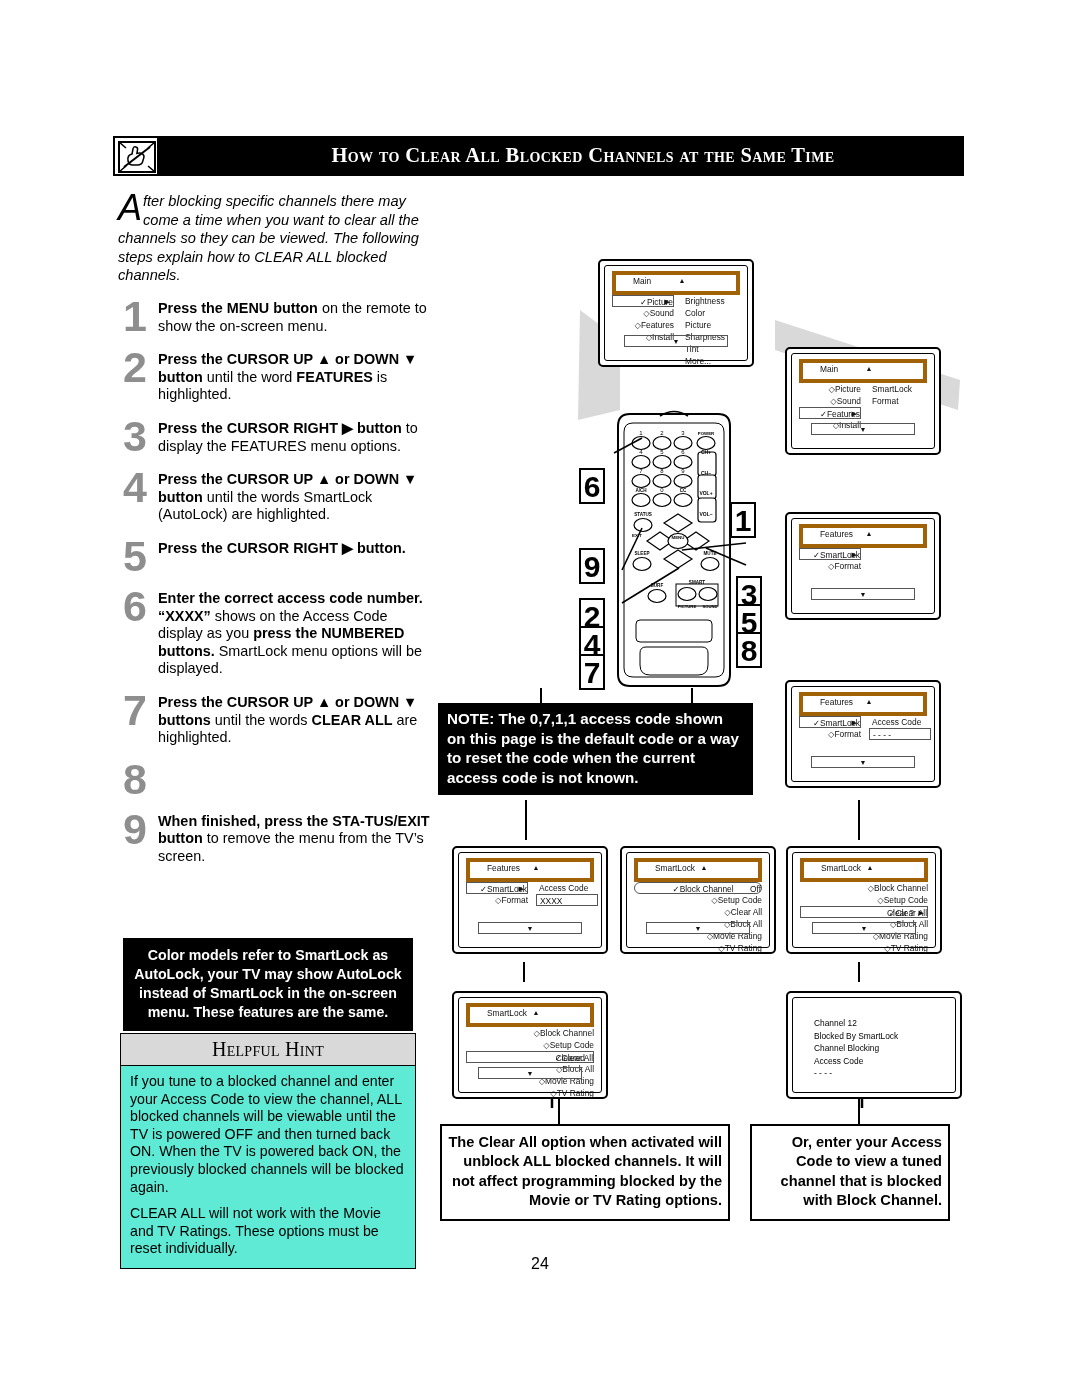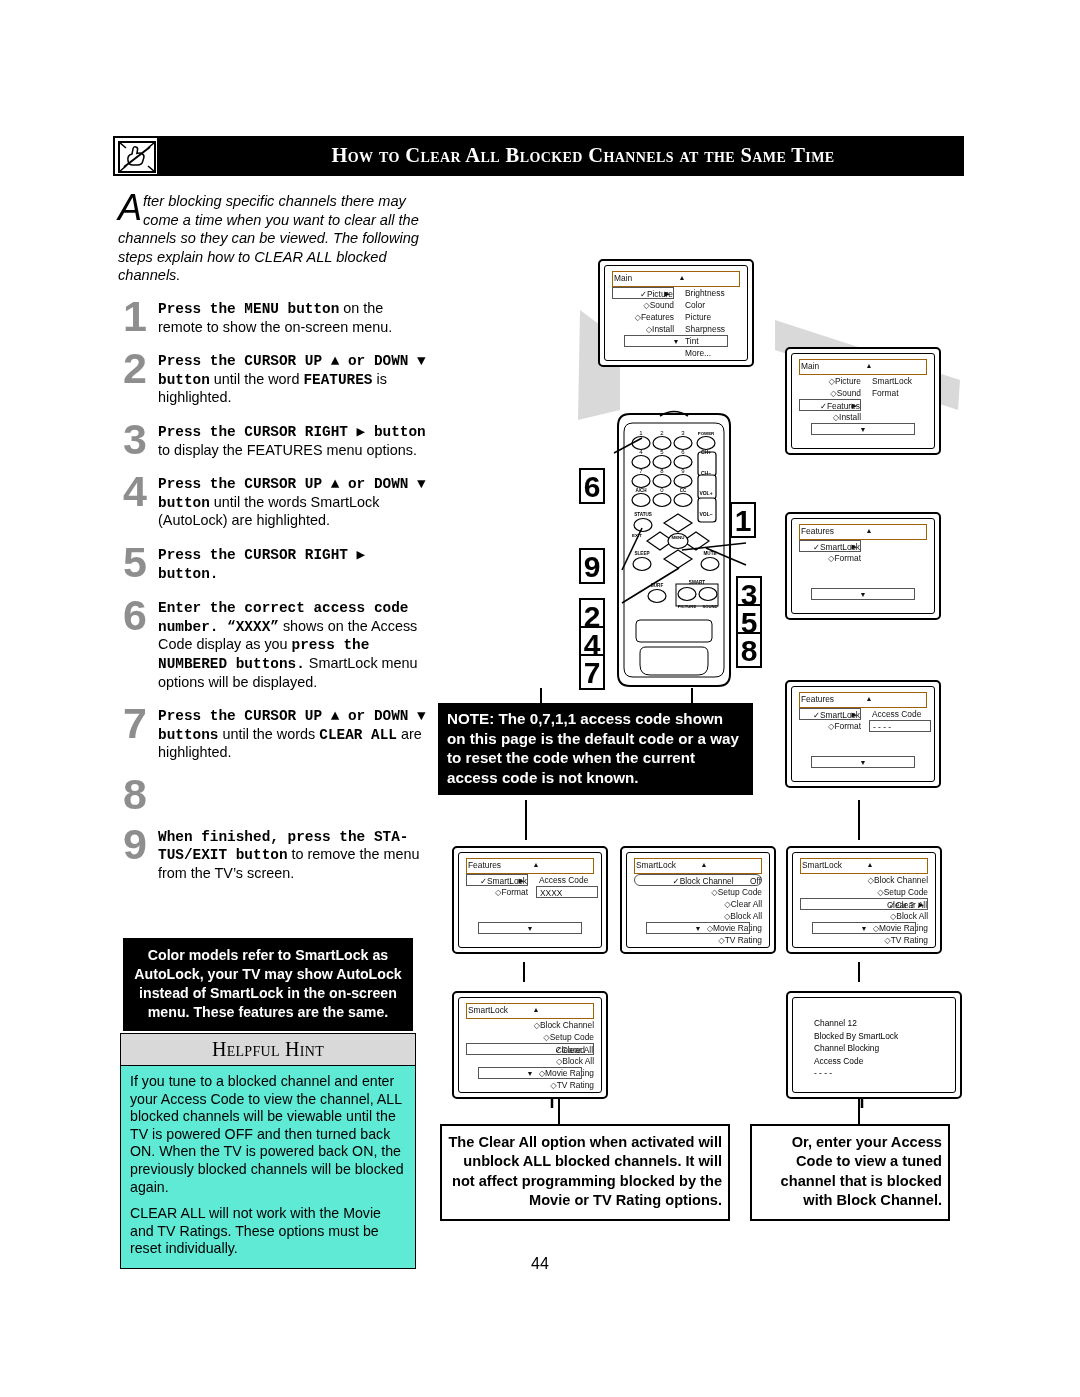--- a/index.html
+++ b/index.html
@@ -23,21 +23,21 @@
   .dropcap{float:left;font-size:36px;line-height:30px;font-style:italic;
            font-weight:normal;padding:0 1px 0 0;margin-top:1px;}
 
   
   .steps{position:absolute;left:118px;top:300px;width:312px;}
   .step{position:relative;min-height:34px;margin-bottom:16px;}
   .step-num{position:absolute;left:0;top:-6px;width:34px;text-align:center;
             font-size:43px;font-weight:bold;color:#8e8e8e;line-height:44px;
             font-family:"Liberation Sans", sans-serif;}
   .step-txt{margin-left:40px;font-size:14.4px;line-height:17.6px;}
-  .step-txt b{font-weight:bold;font-family:Liberation Mono, monospace;}
+  .step-txt b{font-weight:bold;}
 
   
   .smartnote{position:absolute;left:123px;top:938px;width:290px;background:#000;
              color:#fff;font-weight:bold;font-size:14.2px;line-height:19px;
              text-align:center;padding:8px 6px 9px 6px;box-sizing:border-box;}
 
   
   .hint{position:absolute;left:120px;top:1033px;width:296px;border:1px solid #000;
         background:#5eead4;box-sizing:border-box;}
   .hint-head{background:#d9d9d9;border-bottom:1px solid #000;text-align:center;
@@ -59,21 +59,21 @@
   #cap-clearall{left:440px;top:1124px;width:290px;}
   #cap-access{left:750px;top:1124px;width:200px;}
 
   
   .tv{position:absolute;border:2px solid #000;background:#fff;border-radius:5px;
       box-sizing:border-box;}
   .tv-inner{position:absolute;left:4px;top:4px;right:4px;bottom:4px;
             border:1px solid #000;border-radius:3px;box-sizing:border-box;}
   .osd{position:absolute;left:12px;right:12px;top:10px;bottom:10px;
        font-size:8.4px;line-height:11.4px;color:#111;}
-  .osd-title{border:1px solid #a16207;height:16px;line-height:12px;padding:0 1px;
+  .osd-title{border:4px solid #a16207;height:24px;line-height:12px;padding:0 17px;
              box-sizing:border-box;position:relative;}
   .osd-title .up{position:absolute;left:52%;top:0;font-size:7px;}
   .osd-cols{position:relative;}
   .osd-l{position:absolute;left:0;top:0;width:62px;}
   .osd-r{position:absolute;left:70px;top:0;}
   .row{height:12px;line-height:12px;padding-left:3px;box-sizing:border-box;
        position:relative;white-space:nowrap;text-align:right;}
   .row.sel{border:1px solid #555;padding-left:2px;}
   .row .mark{display:inline-block;width:8px;}
   .row .arr{position:absolute;right:3px;top:0;font-size:7px;}
@@ -544,15 +544,15 @@
   <div class="callout" style="left:579px;top:654px;width:26px;height:36px;">7</div>
 
   <div class="callout" style="left:730px;top:502px;width:26px;height:36px;">1</div>
   <div class="callout" style="left:736px;top:576px;width:26px;height:36px;">3</div>
   <div class="callout" style="left:736px;top:604px;width:26px;height:36px;">5</div>
   <div class="callout" style="left:736px;top:632px;width:26px;height:36px;">8</div>
 
   <div class="capbox" id="cap-clearall">The Clear All option when activated will unblock ALL blocked channels. It will not affect programming blocked by the Movie or TV Rating options.</div>
   <div class="capbox" id="cap-access">Or, enter your Access Code to view a tuned channel that is blocked with Block Channel.</div>
 
-  <div class="pagenum">44</div>
+  <div class="pagenum">24</div>
 
 </div>
 
 </body></html>

